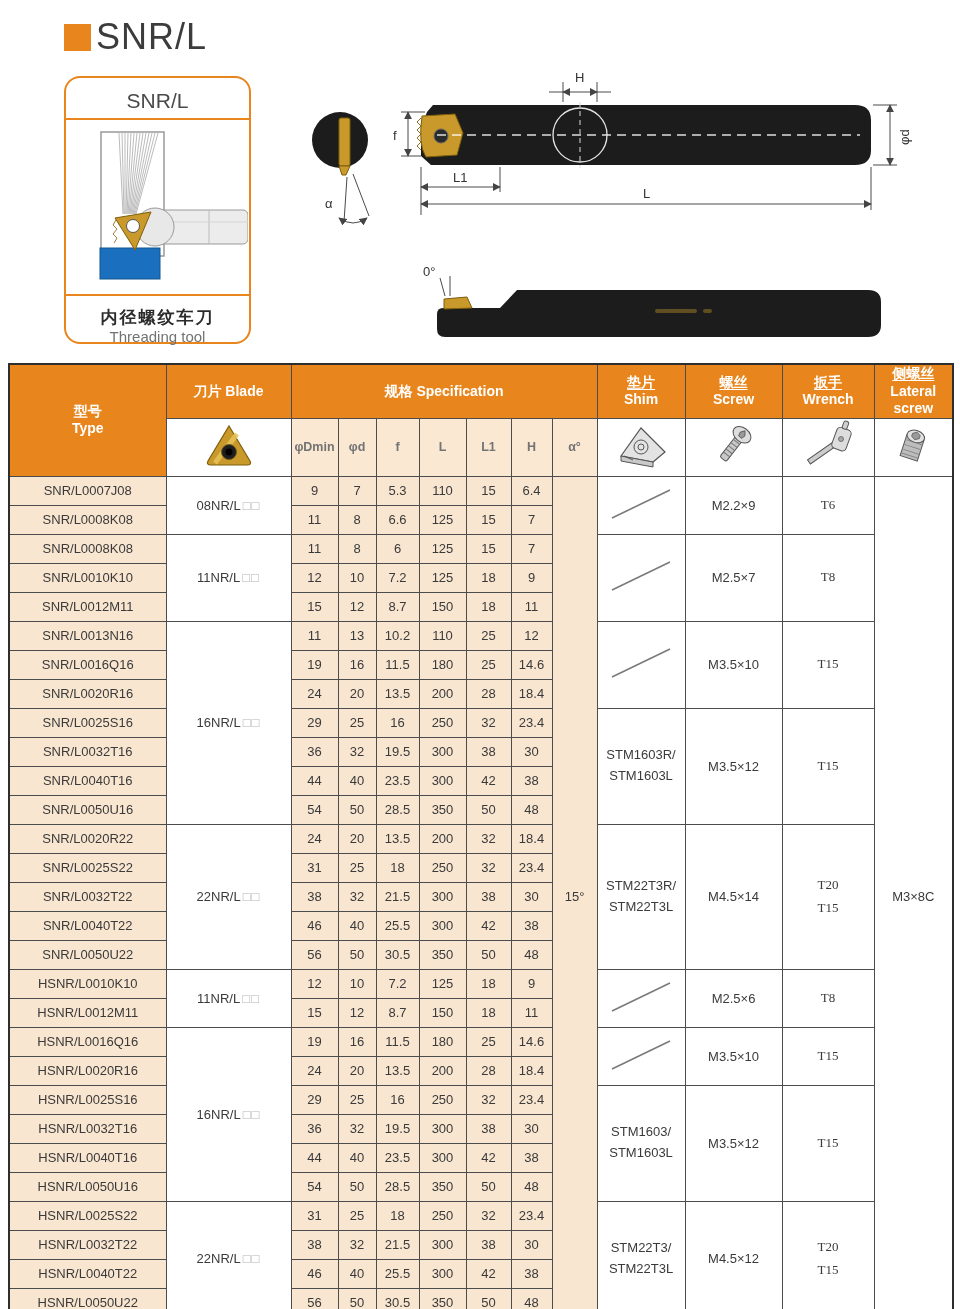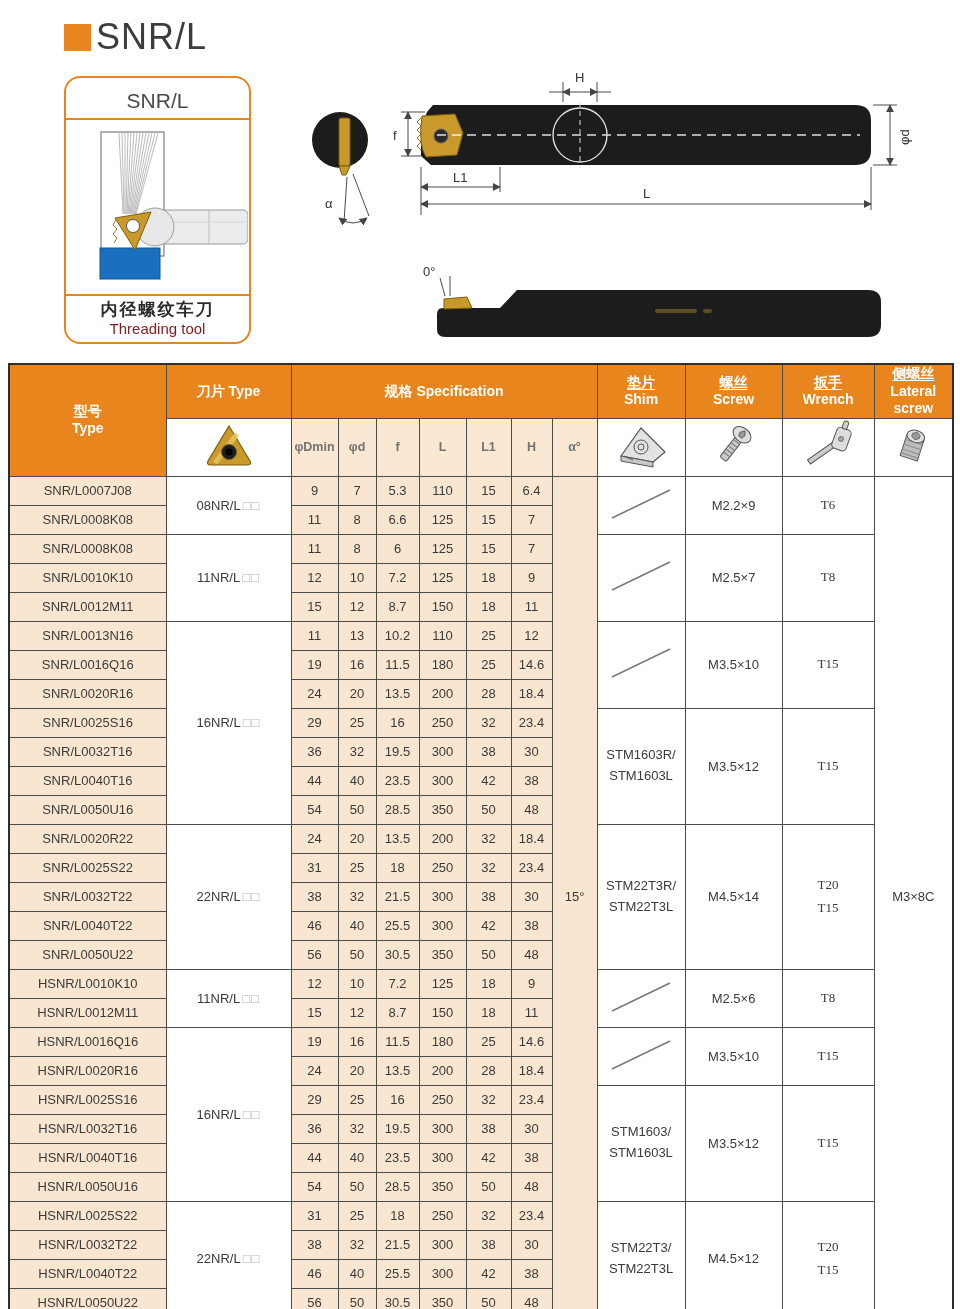--- a/index.html
+++ b/index.html
@@ -10,23 +10,23 @@
   #title{position:absolute;left:64px;top:16px;display:flex;align-items:center;}
   #title .sq{width:27px;height:27px;background:#E8861D;margin-right:5px;}
   #title .txt{font-size:36px;color:#3c3c3c;letter-spacing:1px;}
 
   
   #infobox{position:absolute;left:64px;top:76px;width:187px;height:268px;
            border:2px solid #E8861D;border-radius:16px;background:#fff;box-sizing:border-box;}
   .ib-title{height:40px;line-height:46px;text-align:center;font-size:21px;color:#4a4a4a;
             border-bottom:2px solid #E8861D;}
   .ib-diagram{height:174px;border-bottom:2px solid #E8861D;display:flex;align-items:center;justify-content:center;}
-  .ib-caption{text-align:center;padding-top:2px;}
+  .ib-caption{text-align:center;padding-top:10px;}
   .ib-caption .zh{font-size:17px;font-weight:bold;color:#2b2b2b;letter-spacing:2px;}
-  .ib-caption .en{font-size:15px;color:#7f1d1d;margin-top:-1px;}
+  .ib-caption .en{font-size:15px;color:#737373;margin-top:-1px;}
 
   
   #techdraw{position:absolute;left:295px;top:70px;}
   .dim{stroke:#4a4a4a;stroke-width:1;fill:none;}
   .dim-label{font-size:13px;fill:#333;}
 
   
   #spec-table{position:absolute;left:8px;top:363px;width:944px;border-collapse:collapse;
               table-layout:fixed;border:2px solid #2e2e2e;border-bottom:3px solid #151515;}
   #spec-table th,#spec-table td{border:1px solid #4c4c4c;text-align:center;vertical-align:middle;
@@ -162,21 +162,21 @@
       <col style="width:97px">
       <col style="width:92px">
     <col style="width:79px">
   </colgroup>
   <thead>
     <tr class="h1">
       <th rowspan="2" class="th-orange">
         <div>型号</div>
           <div>Type</div>
       </th>
-      <th class="th-orange">刀片 Type</th>
+      <th class="th-orange">刀片 Blade</th>
       <th colspan="7" class="th-orange">规格 Specification</th>
       <th class="th-orange">
         <div class="u">垫片</div>
           <div>Shim</div>
       </th>
       <th class="th-orange">
         <div class="u">螺丝</div>
           <div>Screw</div>
       </th>
       <th class="th-orange">

